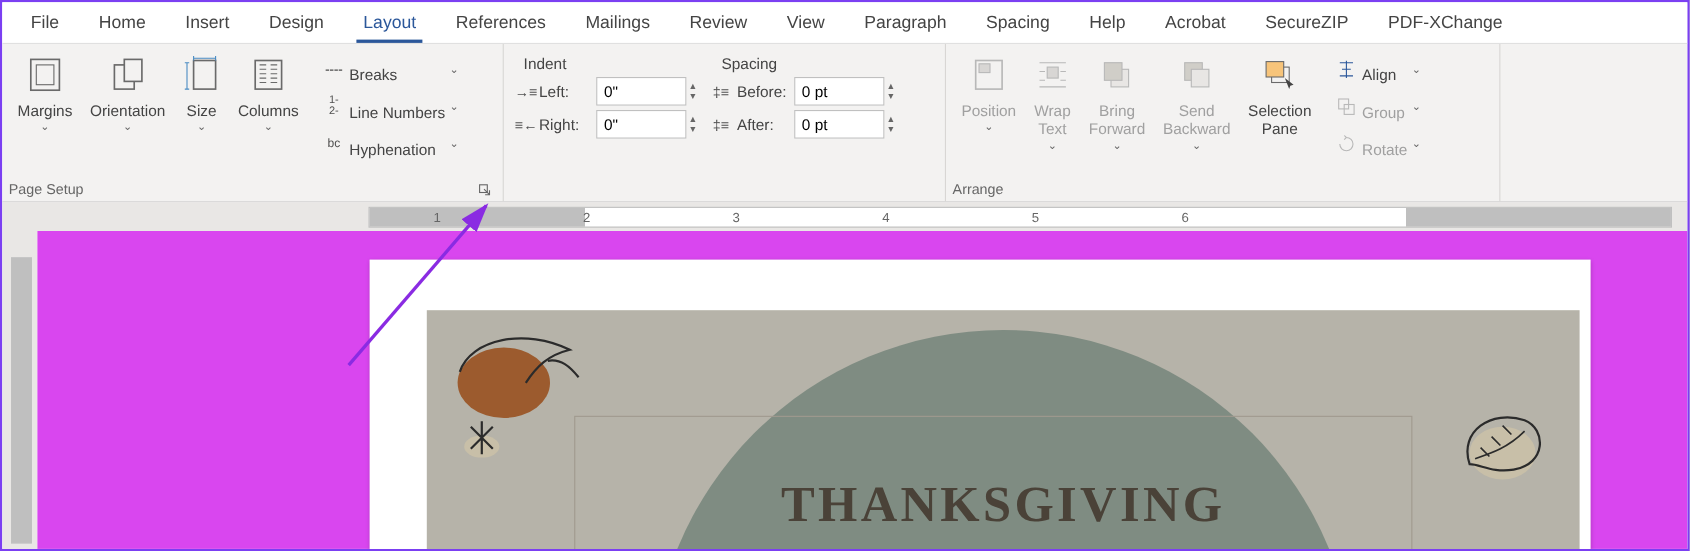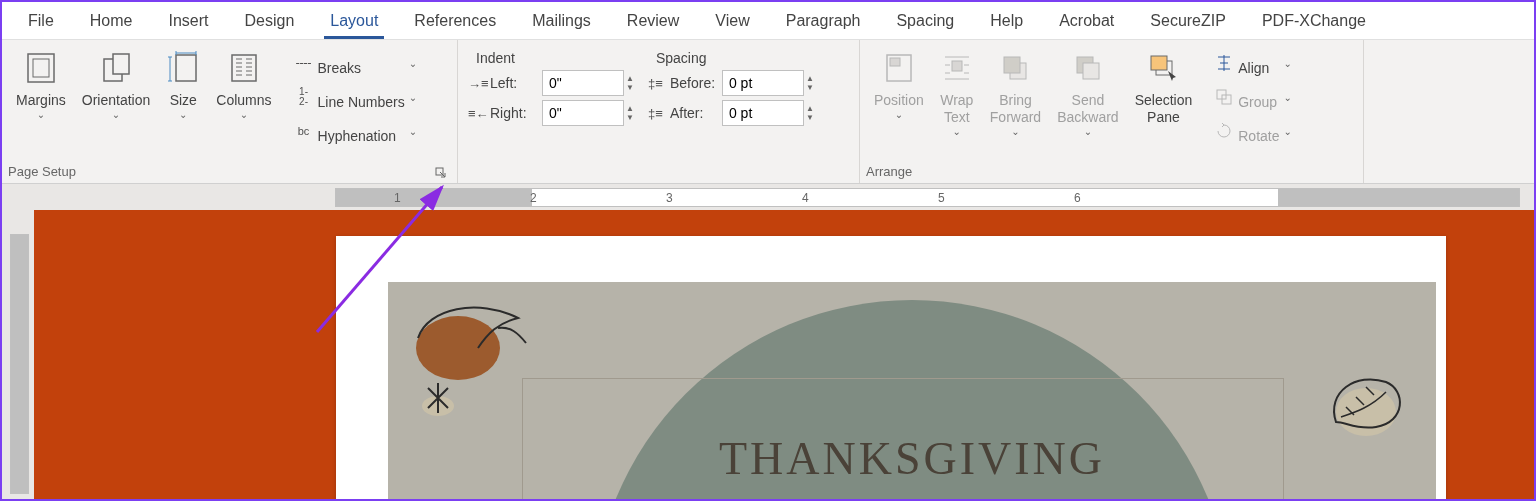--- a/index.html
+++ b/index.html
@@ -28,21 +28,21 @@
 .spinner input { width: 82px; height: 26px; font-size: 14px; border: 1px solid #c0c0c0; padding: 2px 6px; background: #fff; }
 .spin-arrows { display: flex; flex-direction: column; margin-left: 2px; }
 .spin-arrows span { font-size: 8px; line-height: 9px; color: #666; cursor: pointer; }
 .heading { font-size: 14px; color: #444; padding: 4px 6px 2px 8px; }
 .disabled { color: #a0a0a0; }
 .disabled svg path, .disabled svg rect { stroke: #b8b8b8; }
 .ruler-area { background: #e9e7e5; height: 26px; position: relative; }
 .h-ruler { position: absolute; left: 333px; right: 14px; top: 4px; height: 19px; background: linear-gradient(to right, #bfbfbf 0 196px, #fff 196px 942px, #bfbfbf 942px); border: 1px solid #c0c0c0; }
 .v-ruler-area { position: absolute; left: 0; top: 208px; width: 32px; bottom: 0; background: #e9e7e5; }
 .v-ruler { position: absolute; left: 8px; top: 24px; width: 19px; height: 260px; background: #bfbfbf; border: 1px solid #c0c0c0; }
-.canvas { position: absolute; left: 32px; right: 0; top: 208px; bottom: 0; background: #c2410c; }
+.canvas { position: absolute; left: 32px; right: 0; top: 208px; bottom: 0; background: #d946ef; font-weight: bold; }
 .page { position: absolute; left: 302px; top: 26px; width: 1110px; height: 280px; background: #fff; box-shadow: 0 1px 4px rgba(0,0,0,0.2); overflow: hidden; }
 .page-bg { position: absolute; left: 52px; top: 46px; right: 10px; height: 250px; background: #b6b3a9; }
 .big-circle { position: absolute; left: 50%; transform: translateX(-50%); top: 18px; width: 640px; height: 640px; border-radius: 50%; background: #7f8c82; }
 .tg-title { position: absolute; left: 0; right: 0; top: 150px; text-align: center; font-family: Georgia, serif; font-size: 46px; letter-spacing: 3px; color: #4a4238; }
 .inner-box { position: absolute; left: 134px; top: 96px; width: 762px; height: 200px; border: 1px solid #a09a8e; }
 .arrow { position: absolute; left: 310px; top: 180px; width: 140px; height: 160px; pointer-events: none; }
 .ruler-num { position: absolute; top: 2px; font-size: 12px; color: #666; }
 </style>
 </head>
 <body>

